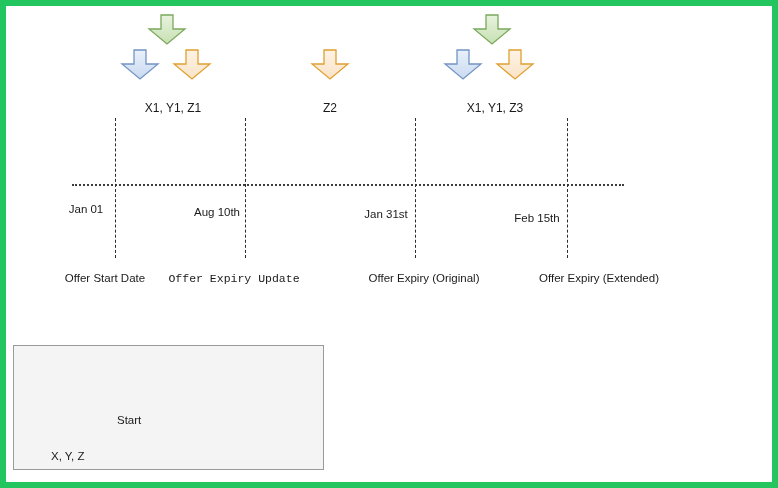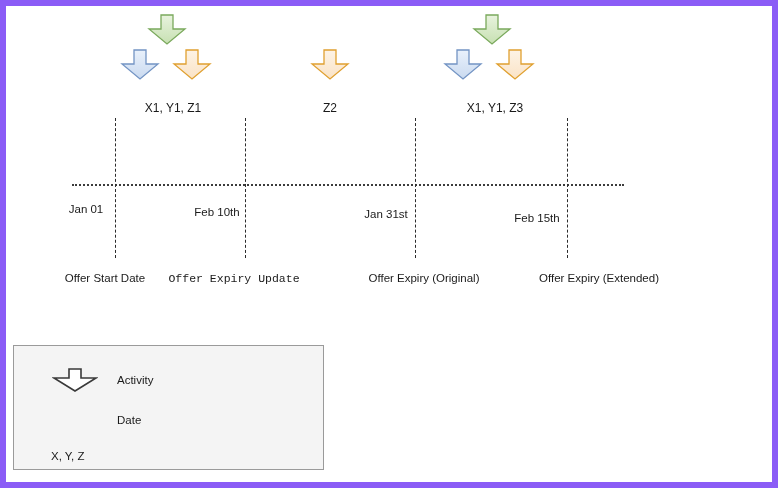--- a/index.html
+++ b/index.html
@@ -6,21 +6,21 @@
     margin: 0;
     padding: 0;
     background: #ffffff;
   }
   #canvas {
     position: relative;
     width: 778px;
     height: 488px;
     background: #ffffff;
     box-sizing: border-box;
-    border: 6px solid #8b5cf6;
+    border: 6px solid #22c55e;
     overflow: hidden;
     font-family: "Liberation Sans", sans-serif;
   }
   .stage {
     position: absolute;
     left: 0;
     top: 0;
     width: 766px;
     height: 476px;
   }
@@ -194,43 +194,35 @@
     <div class="lbl users-lbl center" style="left:489px; top:96px;">X1, Y1, Z3</div>
 
     <div class="timeline-dotted" style="left:66px; top:178px; width:552px;"></div>
 
     <div class="tick-line" style="left:109px; top:112px; height:140px;"></div>
     <div class="tick-line" style="left:239px; top:112px; height:140px;"></div>
     <div class="tick-line" style="left:409px; top:112px; height:140px;"></div>
     <div class="tick-line" style="left:561px; top:112px; height:140px;"></div>
 
     <div class="lbl date-lbl center" style="left:80px; top:198px;">Jan 01</div>
-    <div class="lbl date-lbl center" style="left:211px; top:201px;">Feb 10th</div>
+    <div class="lbl date-lbl center" style="left:211px; top:201px;">Aug 10th</div>
     <div class="lbl date-lbl center" style="left:380px; top:203px;">Jan 31st</div>
     <div class="lbl date-lbl center" style="left:531px; top:207px;">Feb 15th</div>
 
     <div class="lbl event-lbl center" style="left:99px; top:267px;">Offer Start Date</div>
     <div class="lbl event-lbl center" style="left:228px; top:267px;font-family:Liberation Mono, monospace;">Offer Expiry Update</div>
     <div class="lbl event-lbl center" style="left:418px; top:267px;">Offer Expiry (Original)</div>
     <div class="lbl event-lbl center" style="left:593px; top:267px;">Offer Expiry (Extended)</div>
 
     <div class="legend">
 
-      <div class="legend-row" style="top:14px;">
-        <div class="legend-arrow">
-          <svg viewBox="0 0 46 26" xmlns="http://www.w3.org/2000/svg">
-            <path d="M17 2 H29 V11 H44 L23 24 L2 11 H17 Z" fill="#ffffff" stroke="#3a3a3a" stroke-width="1.6" stroke-linejoin="miter"></path>
-          </svg>
-        </div>
-        <div class="legend-val">Activity</div>
-      </div>
 
       <div class="legend-row" style="top:54px;">
         <div class="legend-key">X, Y, Z</div>
-        <div class="legend-val">Date</div>
+        <div class="legend-val">Start</div>
       </div>
 
       <div class="legend-row" style="top:94px;">
         <div class="legend-key">Xn</div>
       </div>
 
     </div>
 
   </div>
 </div>

